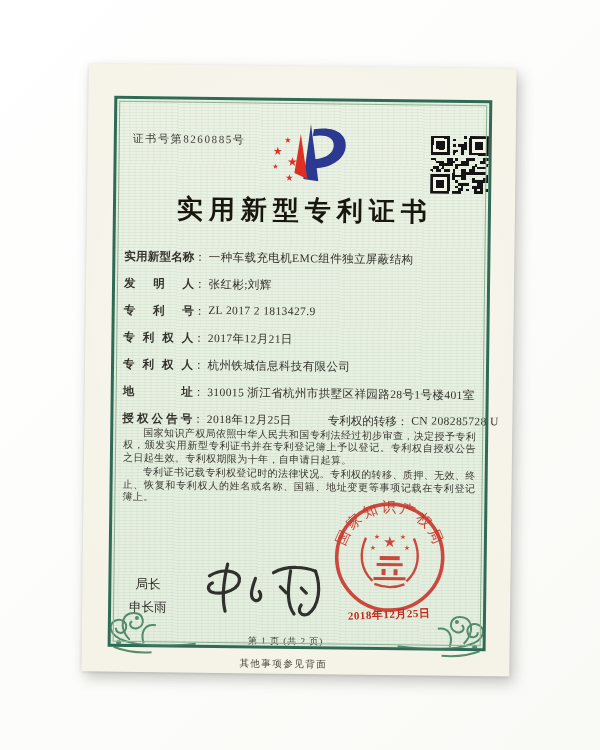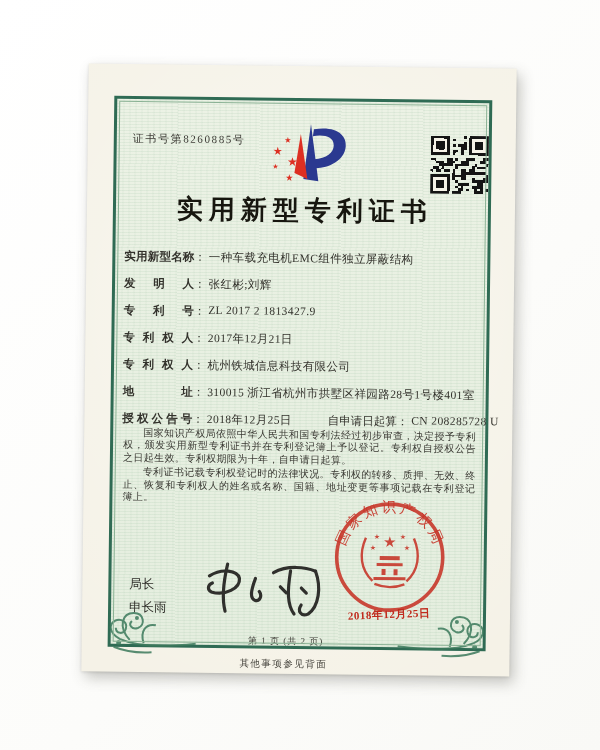--- a/index.html
+++ b/index.html
@@ -47,21 +47,21 @@
   }
   .fcolon{flex:none;}
   .fvalue{margin-left:3px;letter-spacing:.4px;}
   .fgroup2{margin-left:36px;display:flex;}
   .paras{
     position:absolute;left:10px;right:9px;top:328px;
     font-size:10px;line-height:12.4px;letter-spacing:.4px;color:#3b3a34;
     text-align:justify;
   }
   .paras p{margin:0 0 2px 0;text-indent:2em;}
-  .signer{position:absolute;left:18px;top:474px;font-size:12.5px;line-height:23px;color:#2e2d28;}
+  .signer{position:absolute;left:18px;top:474px;font-size:12.5px;line-height:23px;color:#2e2d28;text-align:center;}
   .signature{position:absolute;left:86px;top:456px;width:130px;height:66px;}
   .seal{position:absolute;left:221px;top:398px;width:114px;height:114px;opacity:.92;}
   .seal-date{
     position:absolute;left:206px;top:505px;width:144px;text-align:center;
     color:#c02b1d;font-size:11px;font-weight:700;letter-spacing:.5px;
     transform:rotate(-3deg);
   }
   .page-info{
     position:absolute;left:0;right:22px;top:534px;text-align:center;
     font-size:9px;letter-spacing:1px;color:#3c3b35;
@@ -254,21 +254,21 @@
       <div class="frow">
         <span class="flabel">地址</span>
           <span class="fcolon">：</span>
         <span class="fvalue">310015 浙江省杭州市拱墅区祥园路28号1号楼401室</span>
       </div>
       <div class="frow">
         <span class="flabel">授权公告号</span>
           <span class="fcolon">：</span>
         <span class="fvalue">2018年12月25日</span>
         <span class="fgroup2">
-          <span>自申请日起算</span>
+          <span>专利权的转移</span>
             <span>：</span>
           <span class="fvalue">CN 208285728 U</span>
         </span>
       </div>
     </div>
 
     <div class="paras">
       <p>国家知识产权局依照中华人民共和国专利法经过初步审查，决定授予专利权，颁发实用新型专利证书并在专利登记簿上予以登记。专利权自授权公告之日起生效。专利权期限为十年，自申请日起算。</p>
       <p>专利证书记载专利权登记时的法律状况。专利权的转移、质押、无效、终止、恢复和专利权人的姓名或名称、国籍、地址变更等事项记载在专利登记簿上。</p>
     </div>

